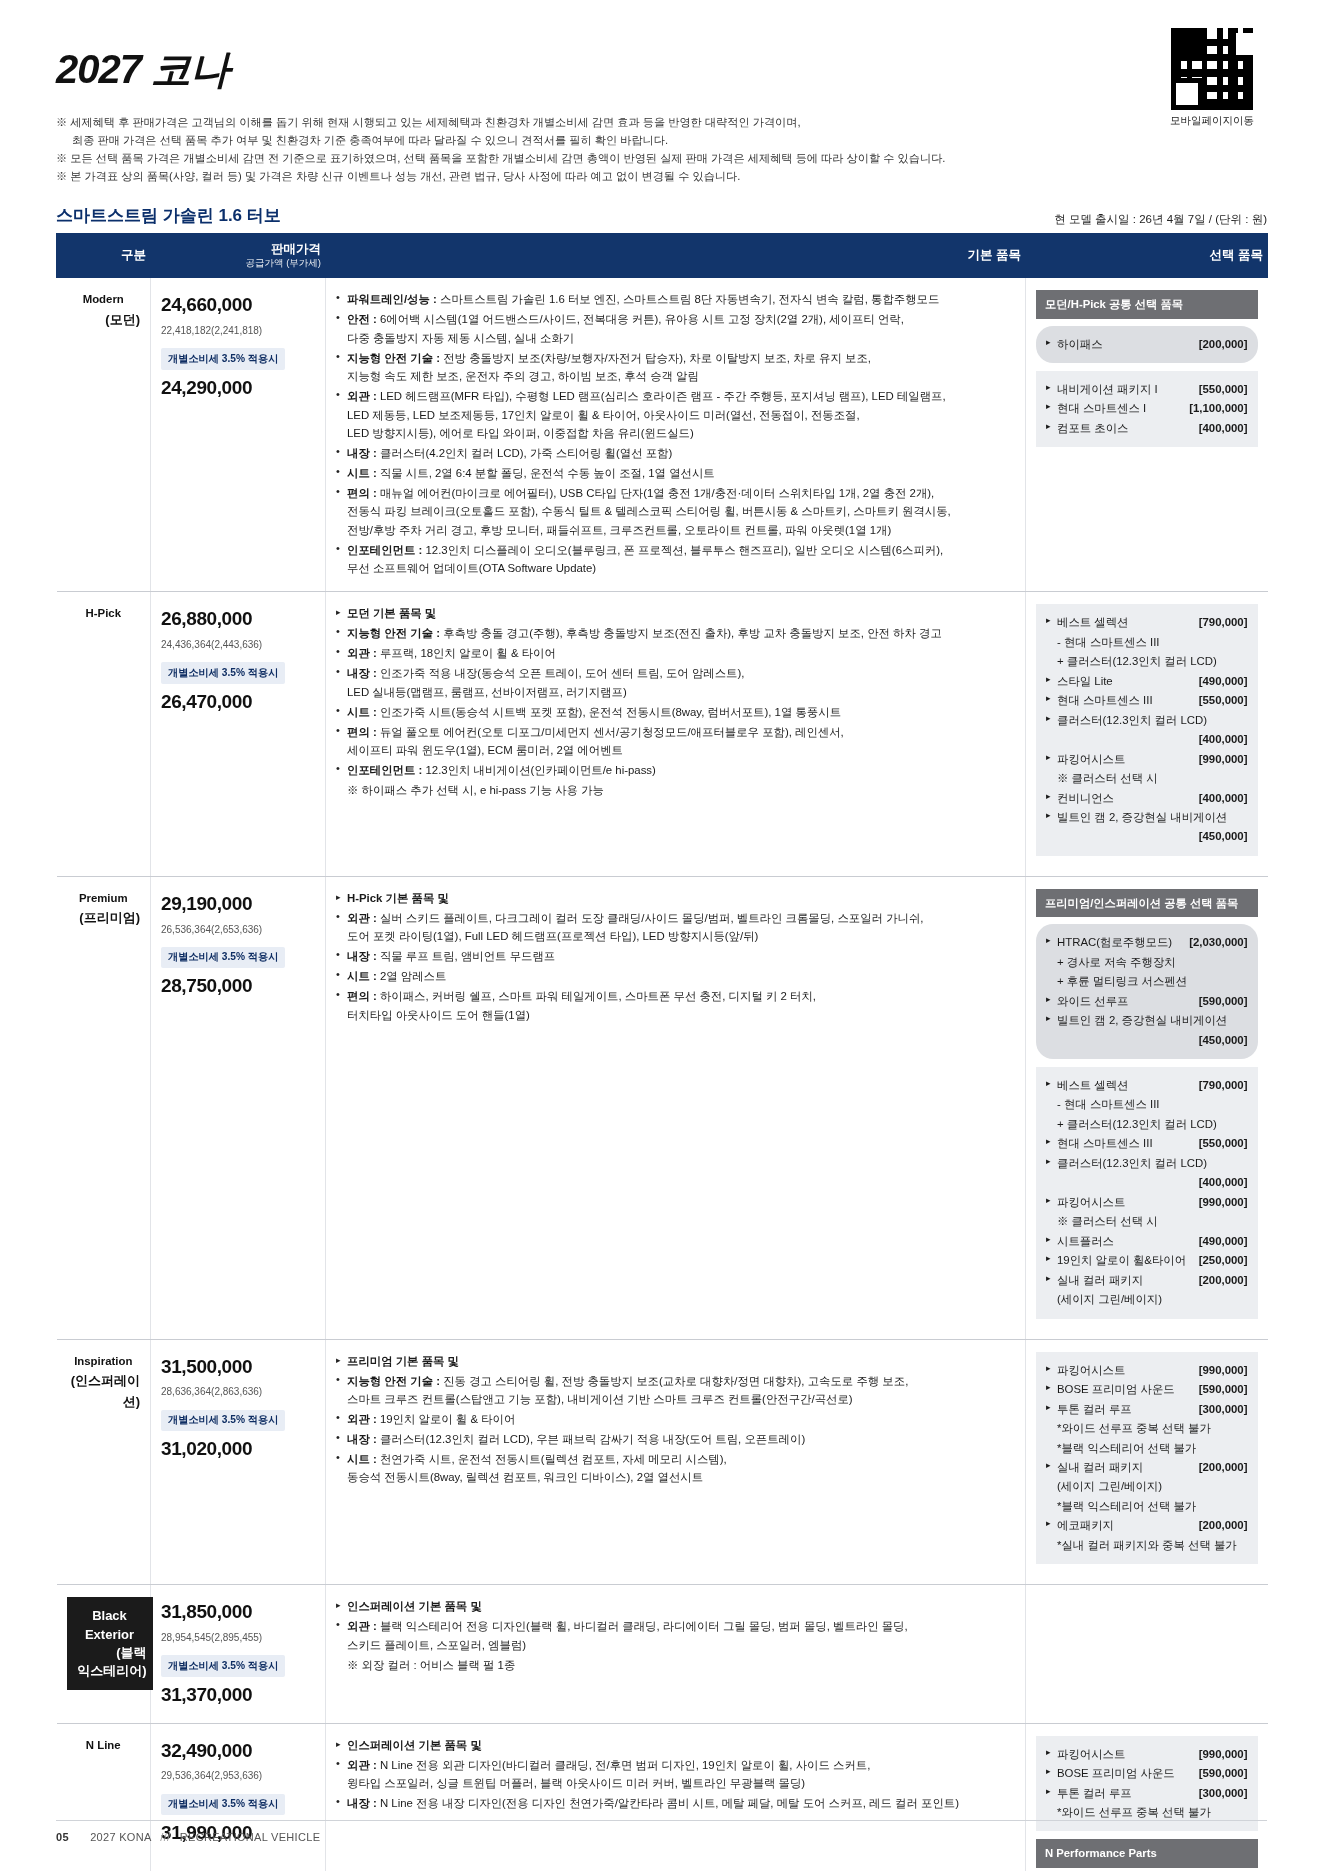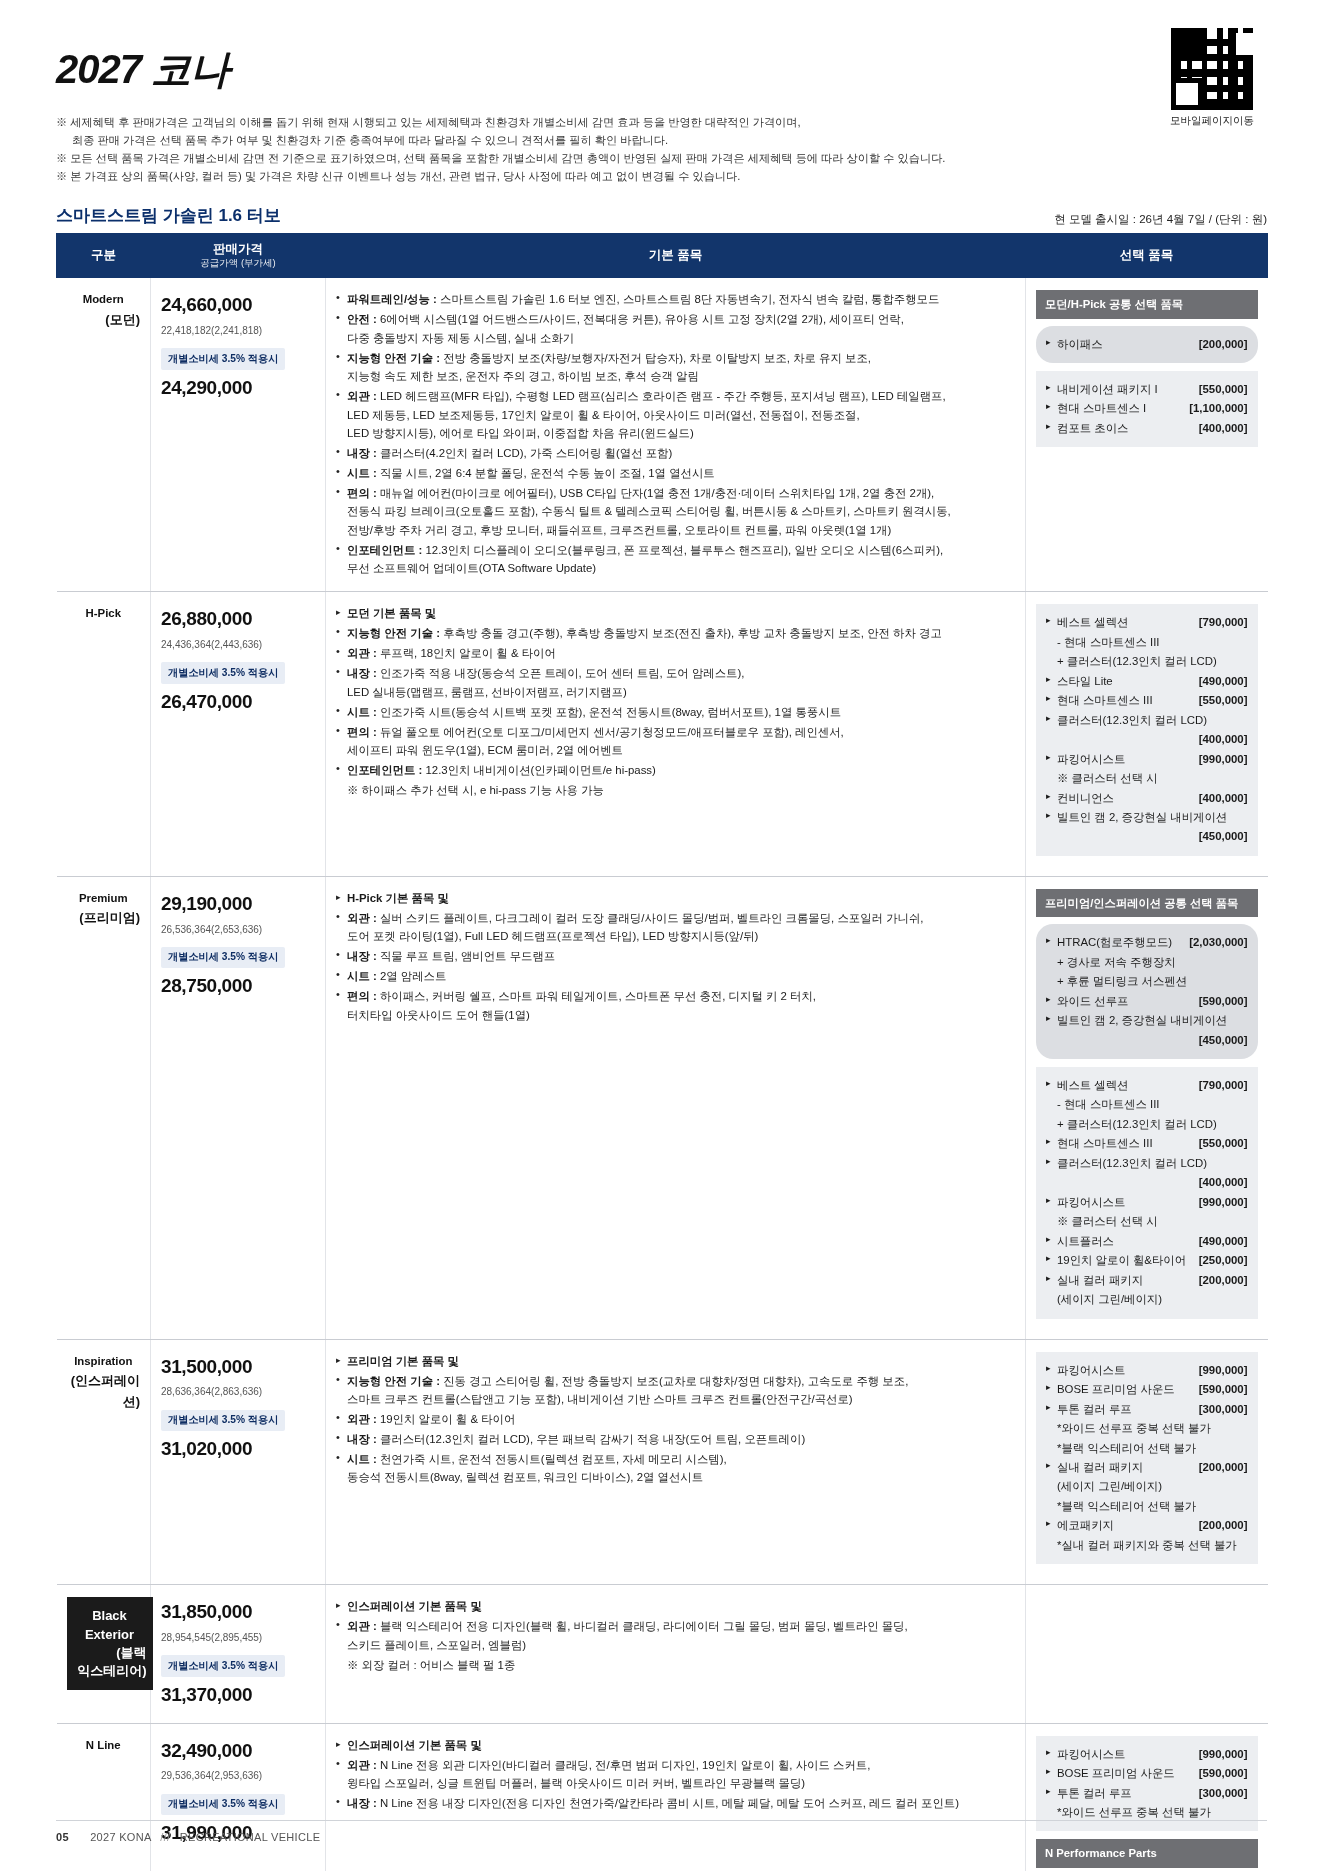--- a/index.html
+++ b/index.html
@@ -61,21 +61,21 @@
     font-size: 17px; font-weight: bold; color: #0b2f6b;
   }
   .release { font-size: 11.5px; color: #222; }
 
   
   table.spec {
     width: 100%; border-collapse: collapse; table-layout: fixed;
   }
   table.spec th {
     background: #12356b; color: #fff; font-size: 12.5px; font-weight: bold;
-    padding: 7px 4px; text-align: center; border: 1px solid #12356b;
+    padding: 7px 4px; text-align: right; border: 1px solid #12356b;
     line-height: 1.35;
   }
   th .sub { display:block; font-size: 9.5px; font-weight: normal; opacity: .92; }
   table.spec td {
     border-bottom: 1px solid #c9ccd2;
     vertical-align: top;
     padding: 12px 10px;
     font-size: 11.4px;
     line-height: 1.62;
   }

